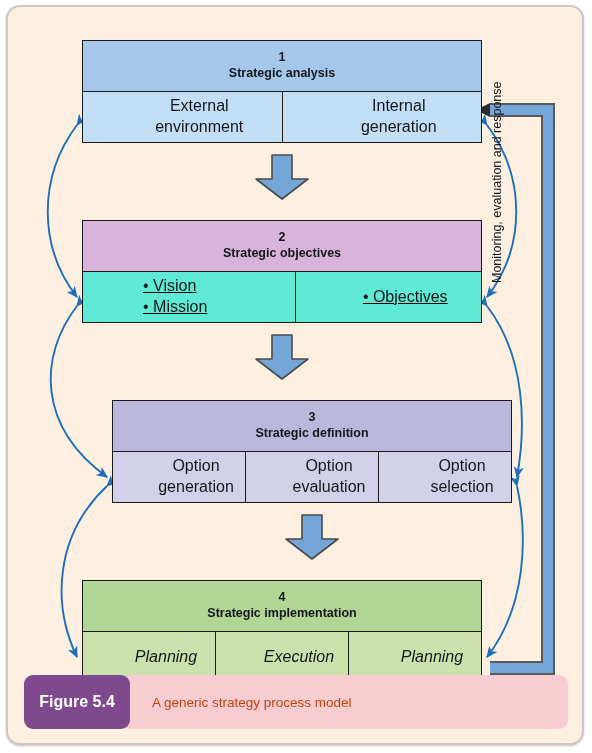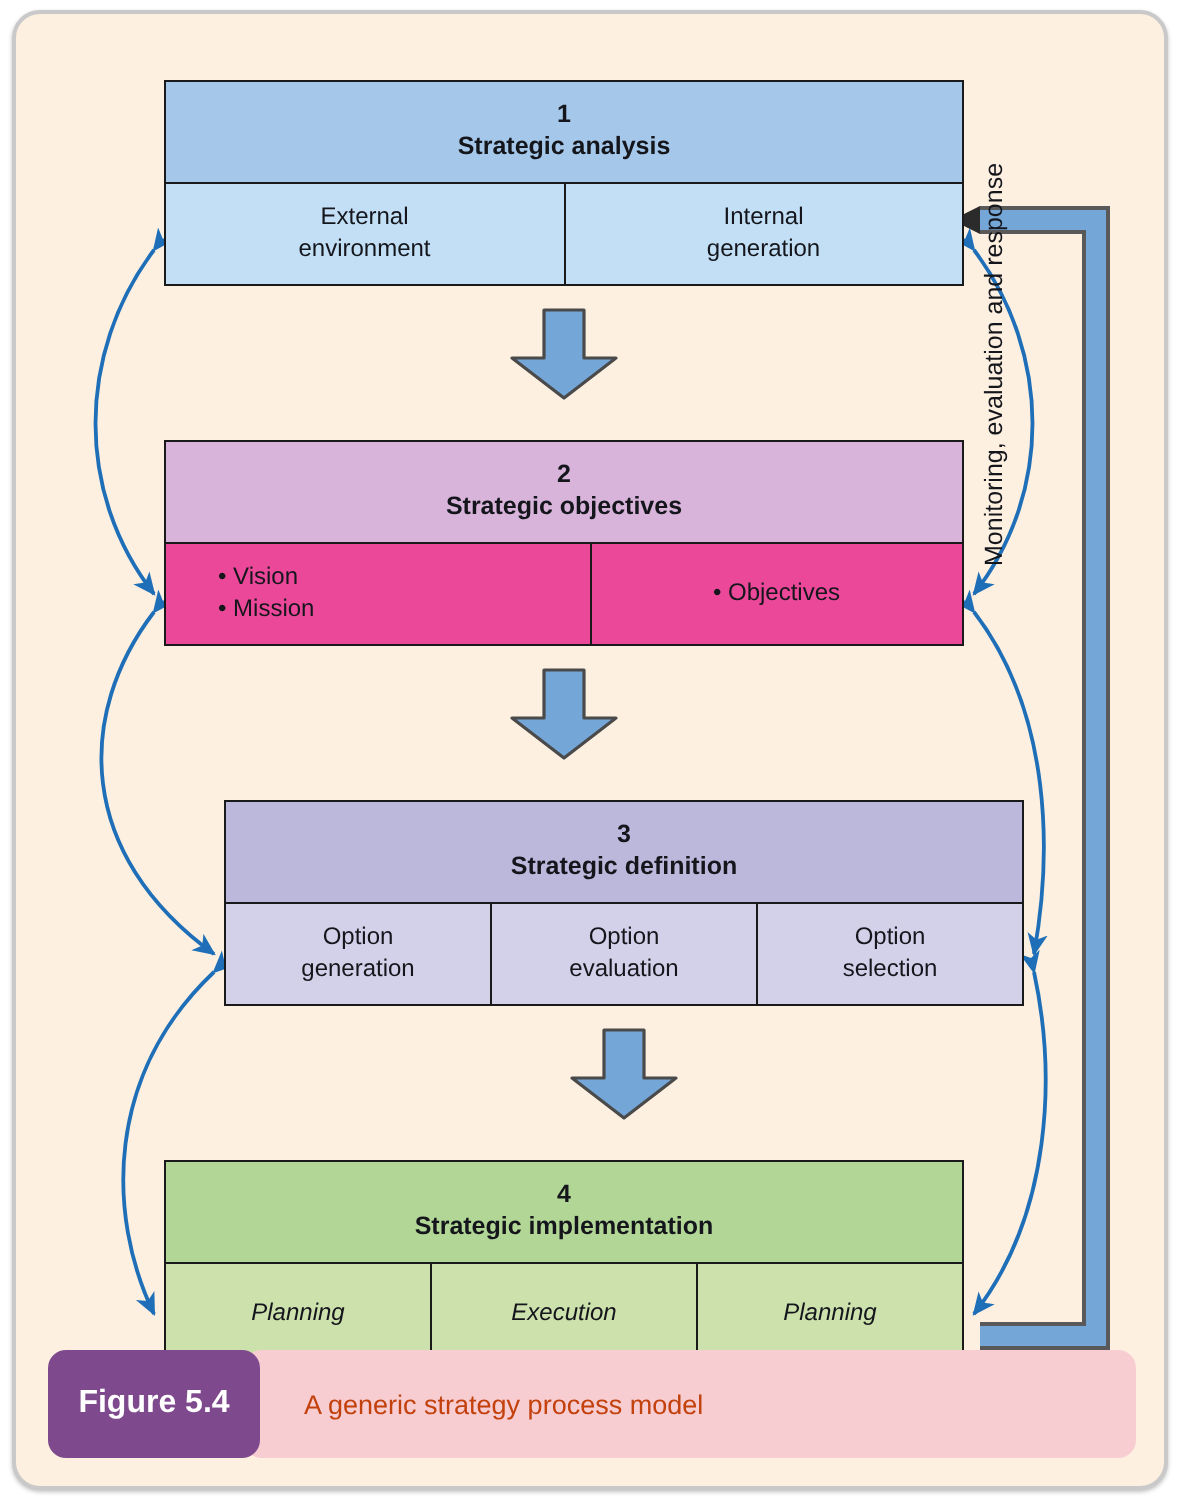--- a/index.html
+++ b/index.html
@@ -62,43 +62,44 @@
     width: 100%;
     height: 50px;
     box-sizing: border-box;
   }
   .cell {
     flex: 1 1 0;
     display: flex;
     flex-direction: column;
     align-items: center;
     justify-content: center;
-    font-size: 12px;
+    font-size: 16px;
     color: #14161c;
     line-height: 1.3;
     text-align: center;
     border-right: 1.5px solid #1a1a1a;
     box-sizing: border-box;
+    margin-left: 34px;
   }
   .cell:last-child { border-right: none; }
   .cell.bulleted {
     align-items: flex-start;
     padding-left: 26px;
     text-align: left;
   }
   .cell .bullet-line { white-space: nowrap; }
 
   
   #stage-1 { left: 74px; top: 33px; width: 400px; height: 103px; }
   #stage-1 .stage-header { background: #a5c8ea; }
   #stage-1 .stage-body   { background: #c3dff5; }
 
   #stage-2 { left: 74px; top: 213px; width: 400px; height: 103px; }
   #stage-2 .stage-header { background: #d8b4db; }
-  #stage-2 .stage-body   { background: #ec4899; }
+  #stage-2 .stage-body   { background: #5eead4; text-decoration: underline; }
 
   #stage-3 { left: 104px; top: 393px; width: 400px; height: 103px; }
   #stage-3 .stage-header { background: #bcb8dc; }
   #stage-3 .stage-body   { background: #d3d1e9; }
 
   #stage-4 { left: 74px; top: 573px; width: 400px; height: 103px; }
   #stage-4 .stage-header { background: #b2d696; }
   #stage-4 .stage-body   { background: #cde1ad; font-style: italic; }
 
   

